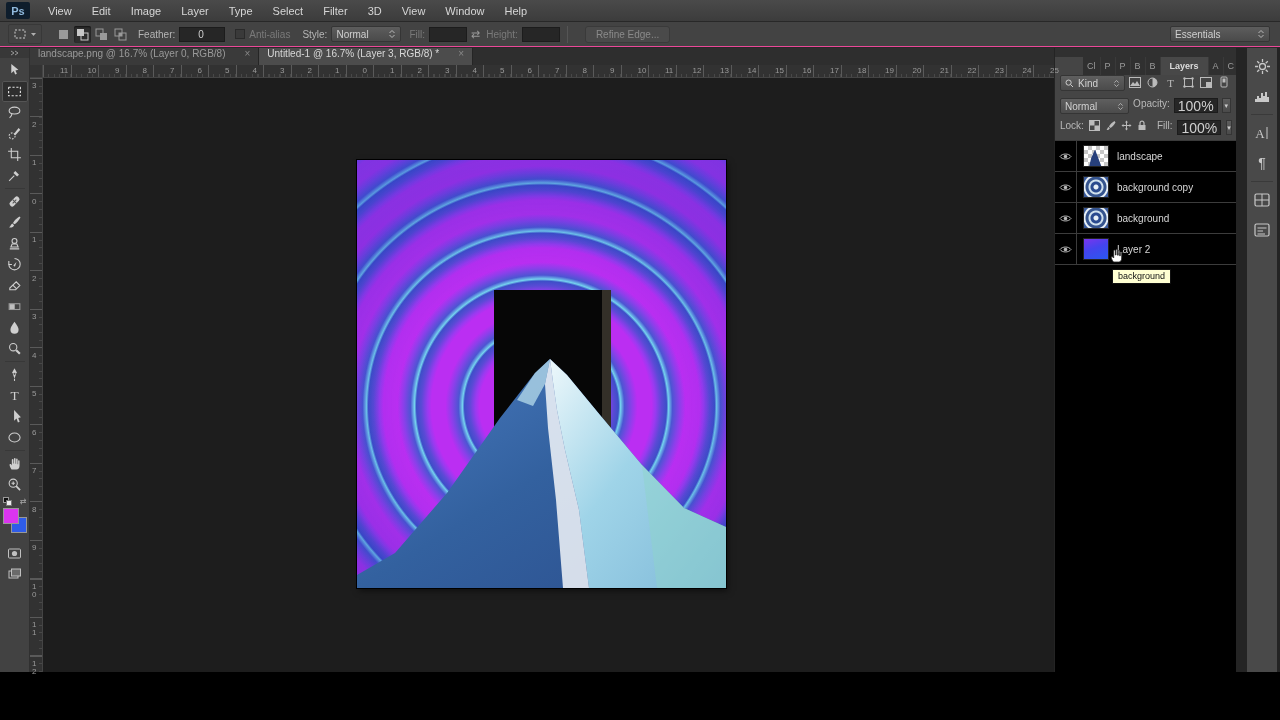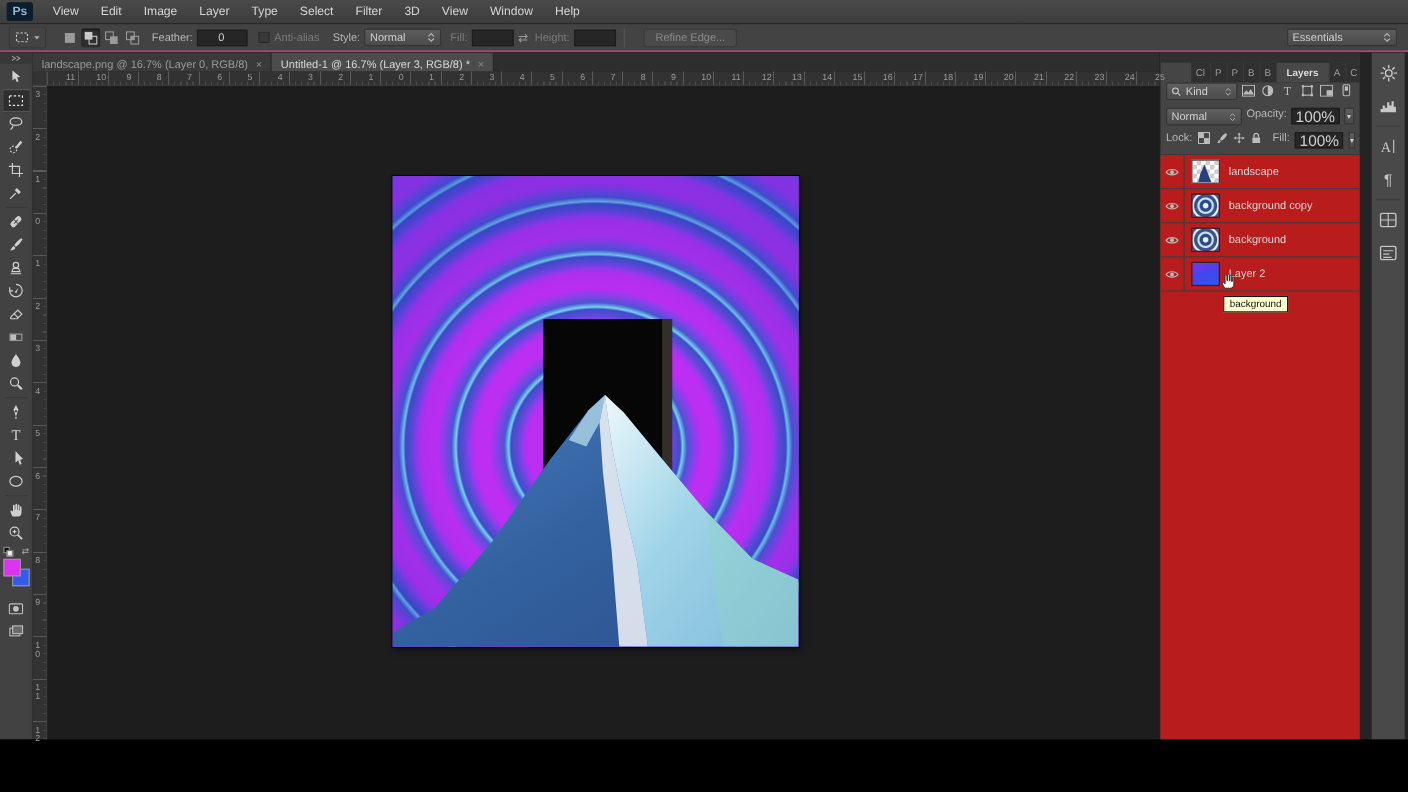--- a/index.html
+++ b/index.html
@@ -46,21 +46,21 @@
   .mini-swatches { position:absolute; top:0; left:1px; width:10px; height:9px; }
   .mini-swatches .b { position:absolute; left:0; top:0; width:6px; height:6px; background:#111; border:1px solid #999; }
   .mini-swatches .w { position:absolute; left:3px; top:3px; width:6px; height:6px; background:#eee; border:1px solid #777; }
   .swap-arrows { position:absolute; top:0; right:1px; color:#aaa; font-size:8px; }
   .fg-swatch { position:absolute; top:11px; left:1px; width:16px; height:16px; border:1px solid #989898; z-index:2; }
   .bg-swatch { position:absolute; top:20px; left:9px; width:16px; height:16px; border:1px solid #989898; z-index:1; }
 
   
   .docarea { flex:1; display:flex; flex-direction:column; background:#1d1d1d; min-width:0; }
   .tabbar { height:17px; background:#2e2e2e; display:flex; font-size:10px; }
-  .doc-tab { display:flex; align-items:flex-end; padding:0 8px; gap:7px; border-right:1px solid #252525;
+  .doc-tab { display:flex; align-items:flex-start; padding:0 8px; gap:19px; border-right:1px solid #252525;
     background:#3a3a3a; color:#9a9a9a; white-space:nowrap; }
   .doc-tab.active { background:#4c4c4c; color:#d8d8d8; }
   .doc-tab .close { color:#888; font-size:10px; }
   .rulerrow { height:13px; display:flex; }
   .ruler-corner { width:13px; height:13px; background:#333; border-right:1px solid #444; border-bottom:1px solid #444; }
   .hruler { flex:1; position:relative; background:#323232; border-bottom:1px solid #444;
     background-image:
       repeating-linear-gradient(to right, #5a5a5a 0 1px, transparent 1px 27.5px),
       repeating-linear-gradient(to right, #484848 0 1px, transparent 1px 5.5px);
     background-size:100% 13px, 100% 4px; background-position:0 0, 0 9px; background-repeat:no-repeat; }
@@ -98,21 +98,21 @@
   .filter-row { height:23px; gap:3px; }
   .panel-select { height:16px; background:linear-gradient(#5f5f5f,#4b4b4b); border:1px solid #353535; border-radius:2px;
     color:#d2d2d2; display:flex; align-items:center; padding:0 4px; gap:4px; font-size:10px; }
   .filter-icon { width:15px; height:14px; display:flex; align-items:center; justify-content:center; }
   .blend-row { height:22px; gap:4px; }
   .value-box { height:15px; background:#262626; border:1px solid #1c1c1c; color:#cfcfcf; padding:0 3px;
     display:flex; align-items:center; font-size:14px; }
   .stepper-btn { width:11px; height:15px; background:linear-gradient(#5d5d5d,#4a4a4a); border:1px solid #353535;
     display:flex; align-items:center; justify-content:center; color:#ccc; font-size:7px; }
   .lock-row { height:21px; gap:5px; border-bottom:1px solid #3a3a3a; }
-  .layers-list { flex:1; background:#b91c1c; position:relative; overflow:hidden; }
+  .layers-list { flex:1; background:#000000; position:relative; overflow:hidden; }
   .layer-row { height:31px; display:flex; align-items:center; border-bottom:1px solid #3c3c3c; color:#d8d8d8; font-size:10px; }
   .layer-row.selected { background:#7b8794; color:#14181c; }
   .eye-cell { width:22px; height:100%; display:flex; align-items:center; justify-content:center; border-right:1px solid #3c3c3c; }
   .thumb { width:26px; height:22px; margin:0 8px 0 6px; border:1px solid #222; background:#fff; position:relative; overflow:hidden; }
   .thumb.sel { outline:1px solid #e8e8e8; }
   .checker { background-color:#fff; background-image:
       linear-gradient(45deg,#c8c8c8 25%,transparent 25%,transparent 75%,#c8c8c8 75%),
       linear-gradient(45deg,#c8c8c8 25%,transparent 25%,transparent 75%,#c8c8c8 75%);
     background-size:8px 8px; background-position:0 0,4px 4px; }
   .thumb-mountain { position:absolute; inset:0; background:#27407c;

